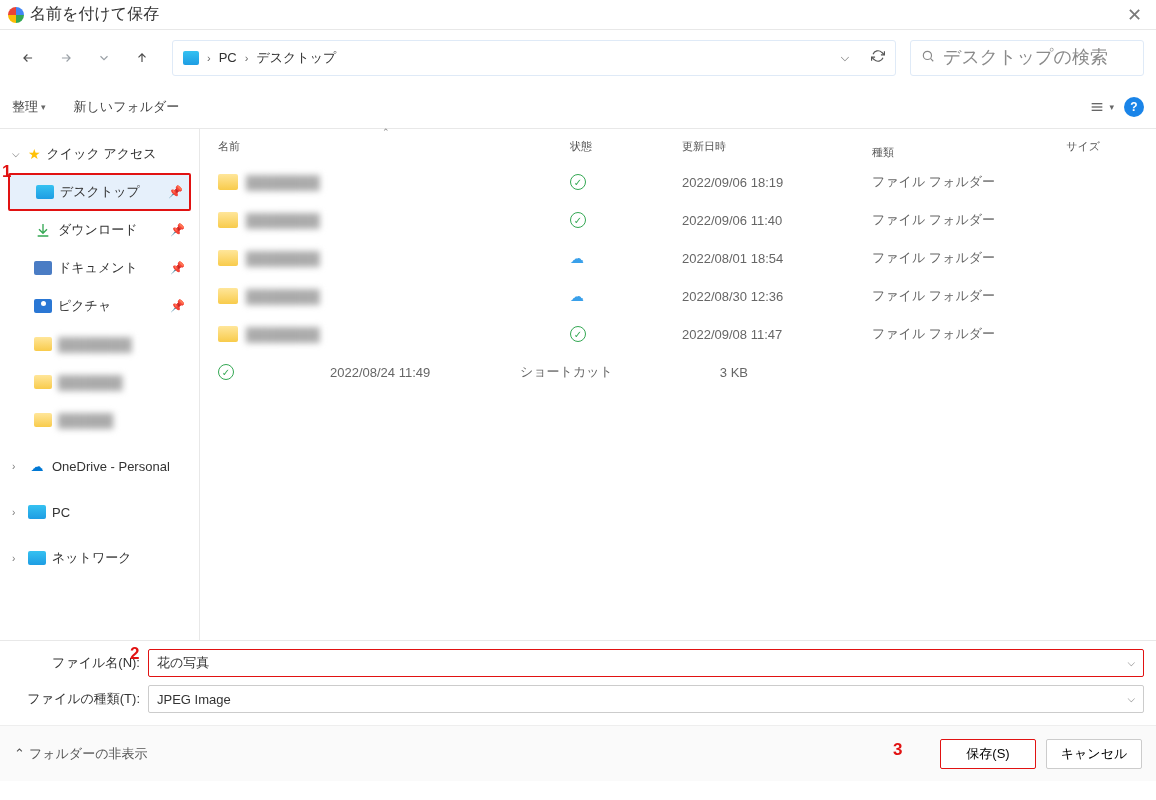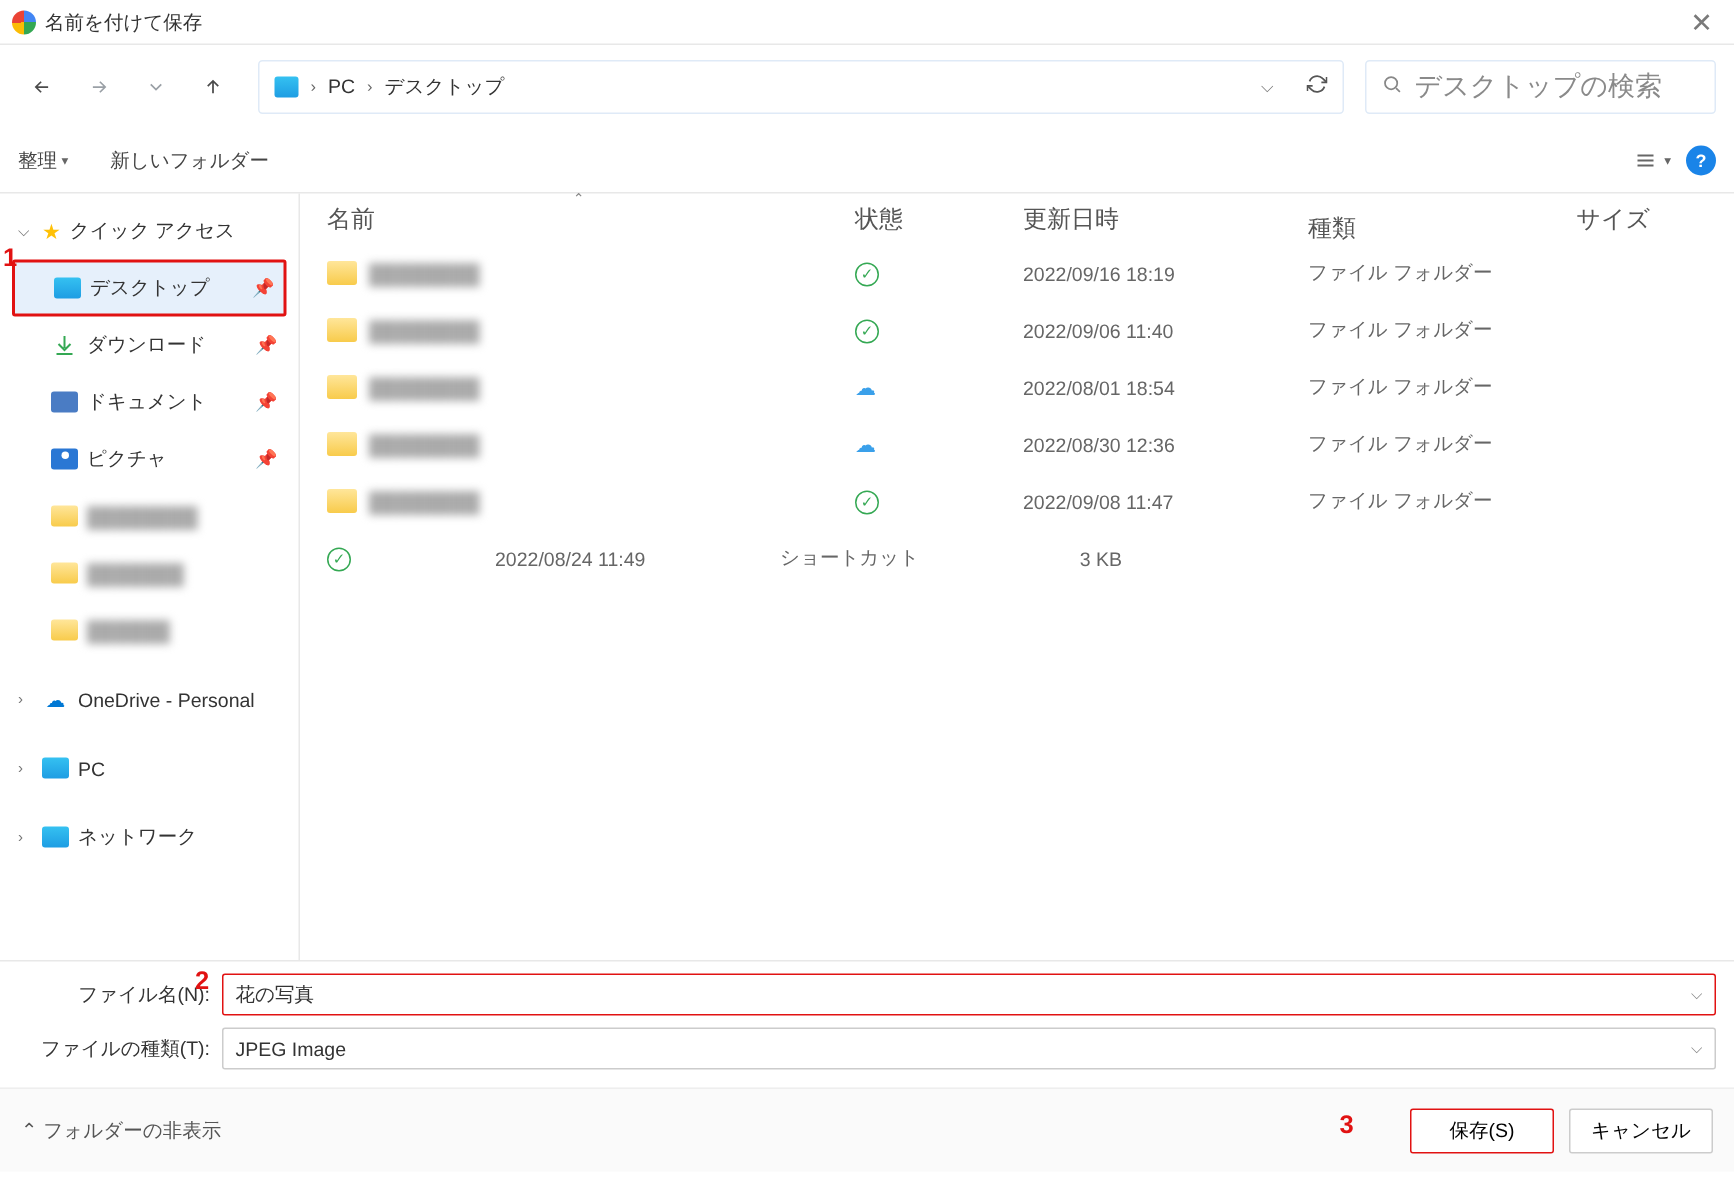--- a/index.html
+++ b/index.html
@@ -1,20 +1,20 @@
 <!DOCTYPE html>
 <html><head>
 <meta charset="utf-8">
 <style>
 * { box-sizing: border-box; margin: 0; padding: 0; }
 body { font-family: "Meiryo", "Yu Gothic", sans-serif; font-size: 12px; color: #333; background: #fff; width: 1156px; height: 800px; overflow: hidden; position: relative; }
 
 .titlebar { height: 30px; display: flex; align-items: center; padding: 0 8px; border-bottom: 1px solid #e8e8e8; }
 .titlebar .app-icon { width: 16px; height: 16px; margin-right: 6px; border-radius: 50%; background: conic-gradient(#4285f4 0 90deg, #34a853 90deg 180deg, #fbbc05 180deg 270deg, #ea4335 270deg 360deg); }
-.titlebar .title { flex: 1; font-size: 13px; font-family: Liberation Mono, monospace; }
+.titlebar .title { flex: 1; font-size: 16px; font-family: Liberation Mono, monospace; }
 .titlebar .close { font-size: 18px; color: #7a7a7a; cursor: pointer; padding: 0 6px; }
 
 .navbar { height: 55px; display: flex; align-items: center; padding: 0 12px; gap: 6px; }
 .nav-btn { width: 32px; height: 32px; display: flex; align-items: center; justify-content: center; color: #9aa0a6; cursor: pointer; }
 .nav-btn.enabled { color: #4b4b4b; }
 .nav-btn svg { width: 14px; height: 14px; }
 .addrbar { flex: 1; height: 36px; border: 1px solid #dfeaf7; border-radius: 3px; display: flex; align-items: center; padding: 0 10px; margin: 0 8px; gap: 8px; }
 .addrbar .fld-icon { width: 16px; height: 14px; background: linear-gradient(#35c1f1,#1e9de3); border-radius: 2px; }
 .addrbar .crumb { font-size: 13px; color: #333; cursor: pointer; }
 .addrbar .sep { color: #666; font-size: 11px; }
@@ -42,21 +42,21 @@
 .sidebar .mon-blue { width: 18px; height: 14px; background: linear-gradient(#35c1f1,#1e9de3); border-radius: 2px; }
 .sidebar .pin { color: #bbb; font-size: 12px; margin-left: auto; margin-right: 6px; }
 .sidebar .blur-text { filter: blur(3px); color: #aaa; }
 
 .annotation { position: absolute; color: #e11212; font-weight: bold; font-size: 17px; z-index: 5; }
 .ann1 { left: 2px; top: 162px; }
 .ann2 { left: 130px; top: 644px; }
 .ann3 { left: 893px; top: 740px; }
 
 .filelist { flex: 1; padding: 0 6px; }
-.col-headers { display: flex; align-items: center; height: 34px; font-size: 16px; color: #555; }
+.col-headers { display: flex; align-items: center; height: 34px; font-size: 11px; color: #555; }
 .col-headers .col { padding-left: 12px; }
 .col-name { width: 352px; }
 .col-status { width: 112px; }
 .col-date { width: 190px; }
 .col-type { width: 160px; margin-top: 13px; }
 .col-size { width: 92px; text-align: right; padding-right: 12px; }
 .sort-ind { text-align: center; font-size: 9px; color: #888; position: relative; width: 352px; height: 0; }
 .sort-ind span { position: absolute; left: 176px; top: -2px; }
 .file-row { display: flex; align-items: center; height: 38px; font-size: 13px; cursor: pointer; }
 .file-row .cell { padding-left: 12px; }
@@ -235,21 +235,21 @@
       <div class="col col-type">種類</div>
       <div class="col col-size">サイズ</div>
     </div>
     <div id="file-rows">
         <div class="file-row">
           <div class="cell c-name">
             <span class="fld-y"></span>
             <span class="blur">████████</span>
           </div>
           <div class="cell c-status"><span class="status-check">✓</span></div>
-          <div class="cell c-date">2022/09/16 18:19</div>
+          <div class="cell c-date">2022/09/06 18:19</div>
           <div class="cell c-type">ファイル フォルダー</div>
           <div class="cell c-size"></div>
         </div>
         <div class="file-row">
           <div class="cell c-name">
             <span class="fld-y"></span>
             <span class="blur">████████</span>
           </div>
           <div class="cell c-status"><span class="status-check">✓</span></div>
           <div class="cell c-date">2022/09/06 11:40</div>

